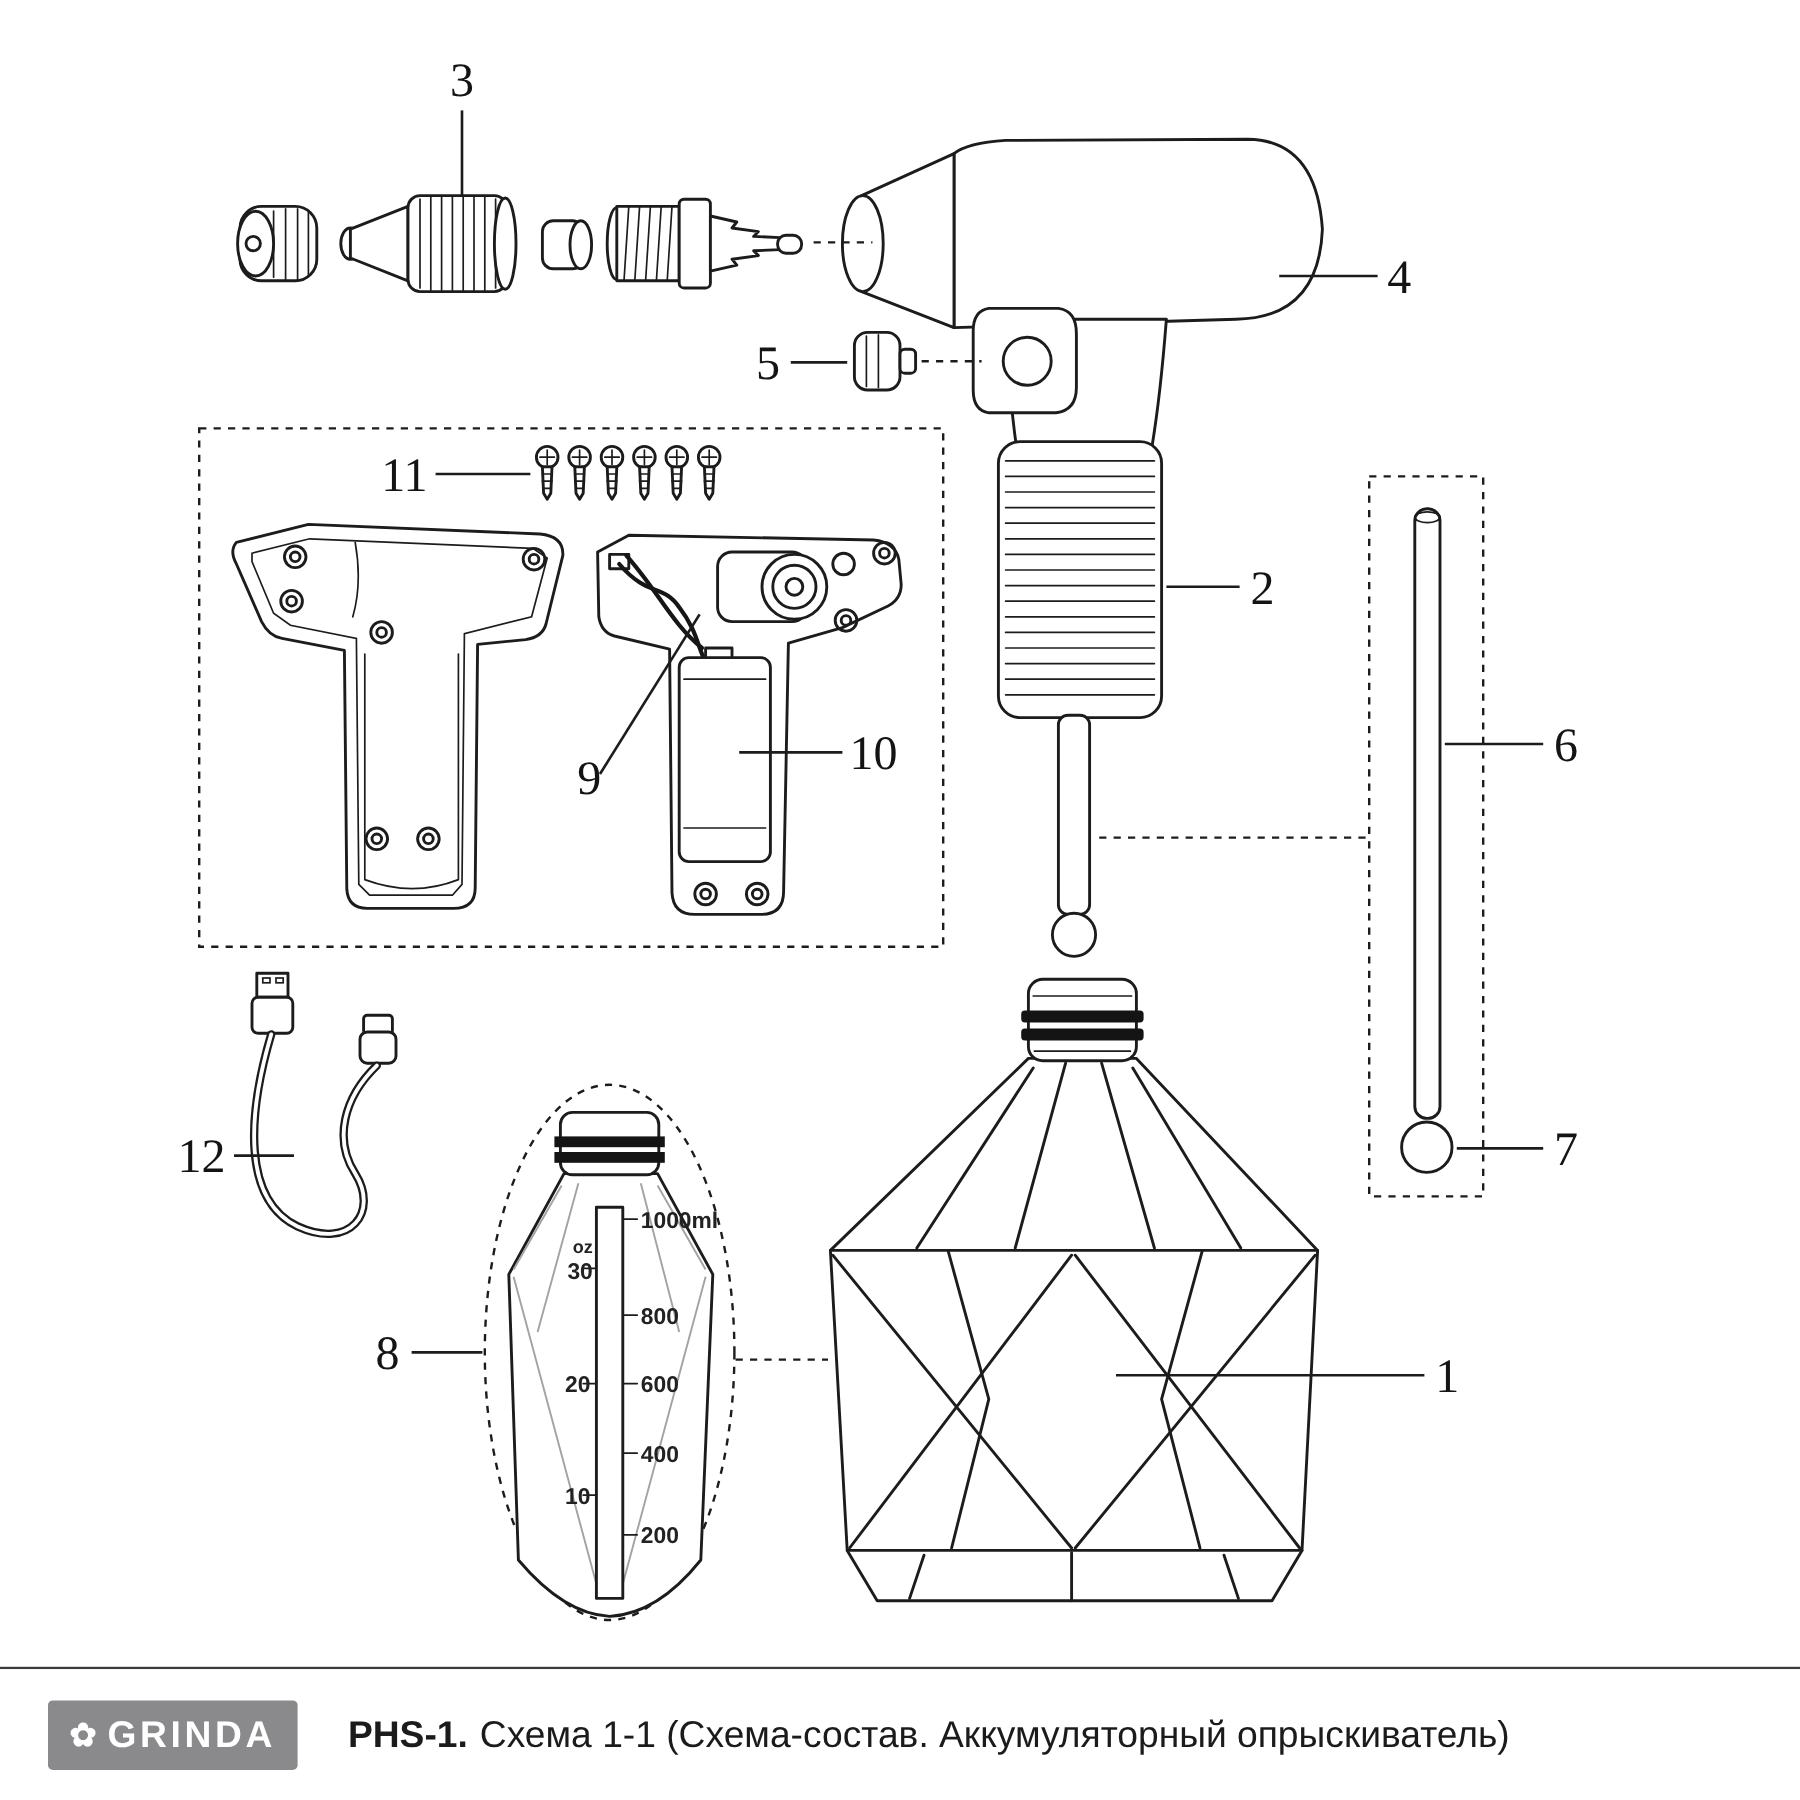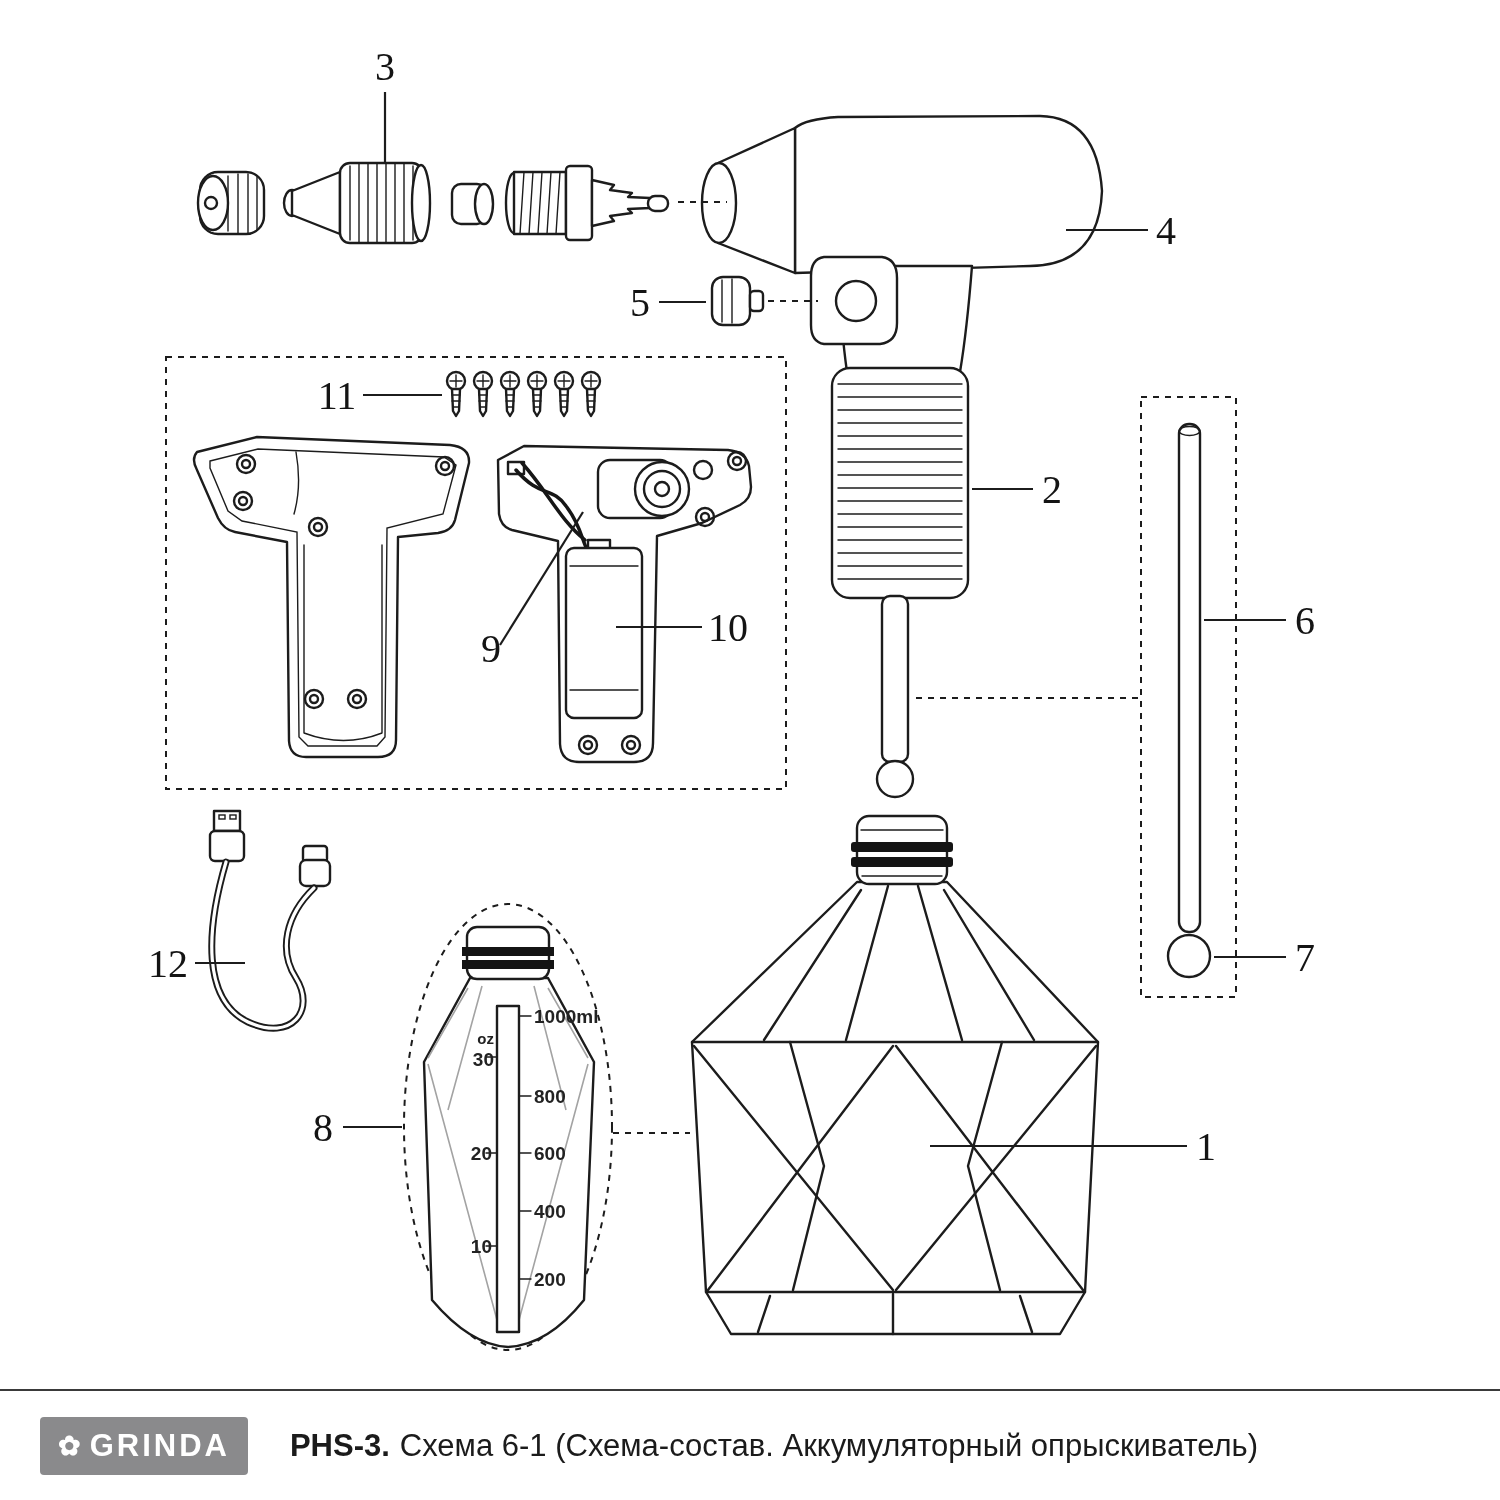--- a/index.html
+++ b/index.html
@@ -228,17 +228,17 @@
 </svg>
 
 <div class="divider"></div>
 
 <div class="footer">
   <div class="brand">
     <span class="flower">✿</span>
     <span>GRINDA</span>
   </div>
   <div class="caption">
-    <span class="model">PHS-3.</span><span>Схема 6-1 (Схема-состав. Аккумуляторный опрыскиватель)</span>
+    <span class="model">PHS-1.</span><span>Схема 1-1 (Схема-состав. Аккумуляторный опрыскиватель)</span>
   </div>
 </div>
 
 </div>
 
 </body></html>

